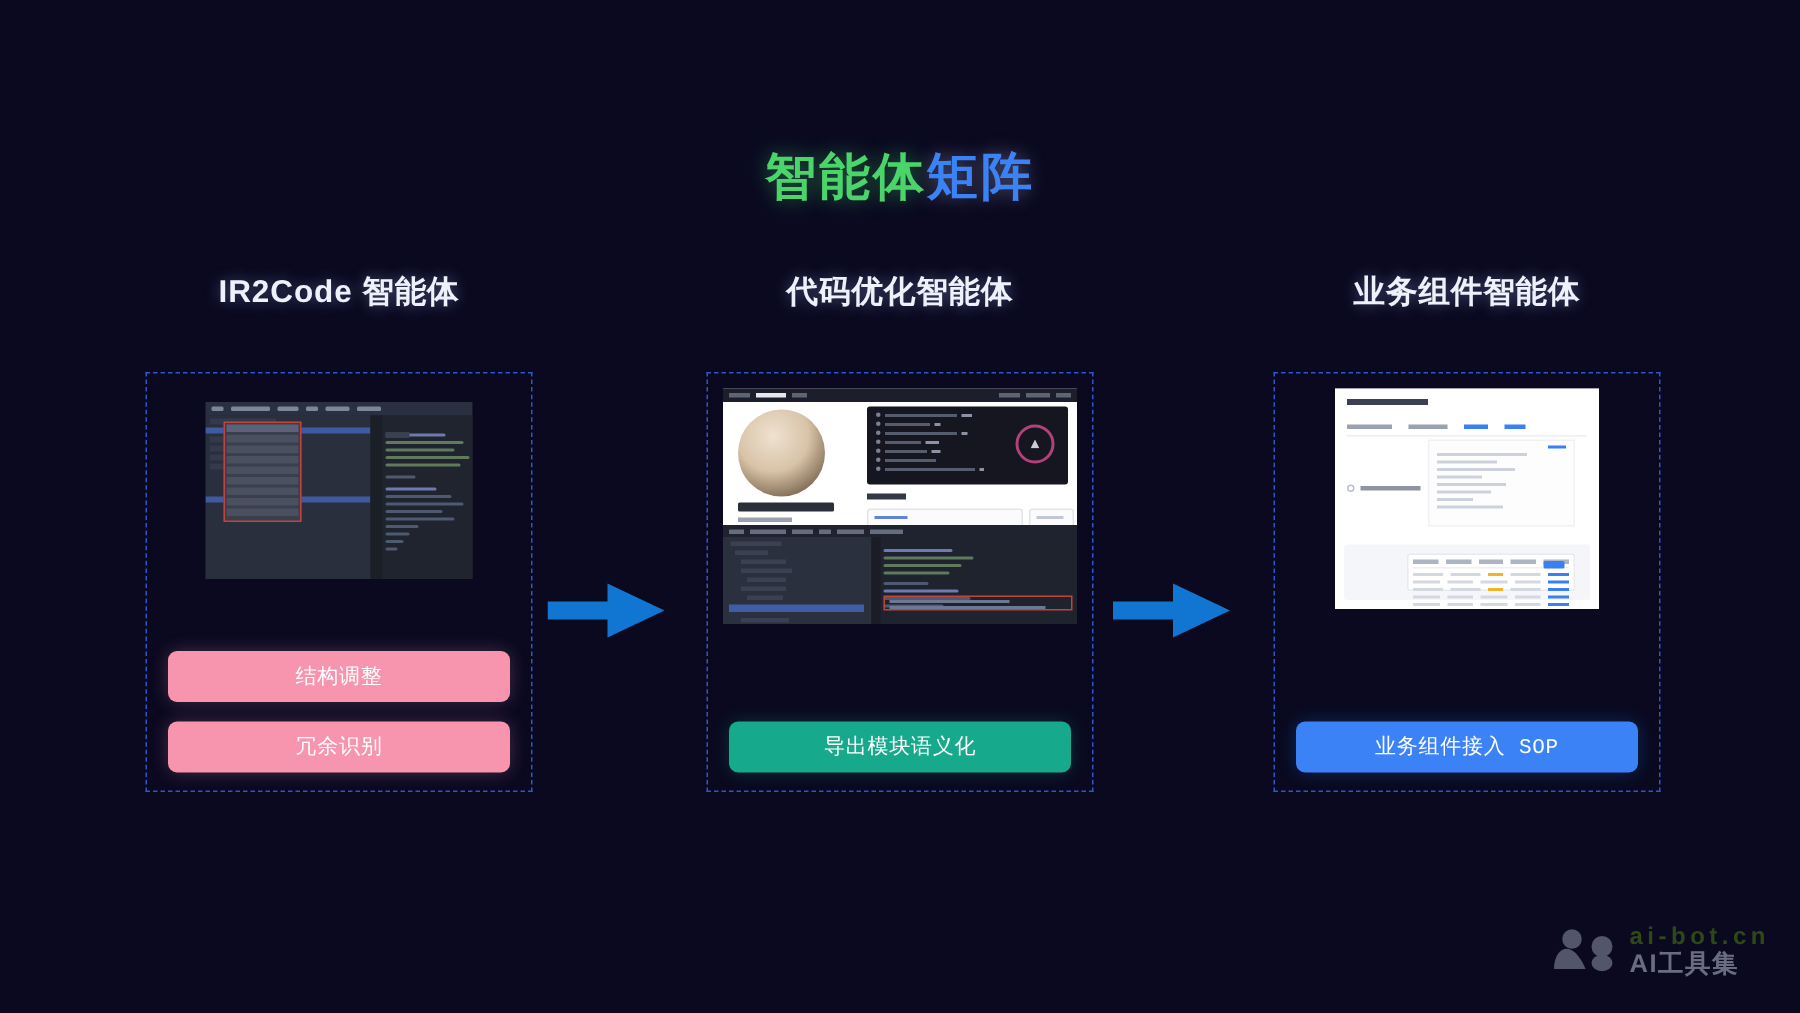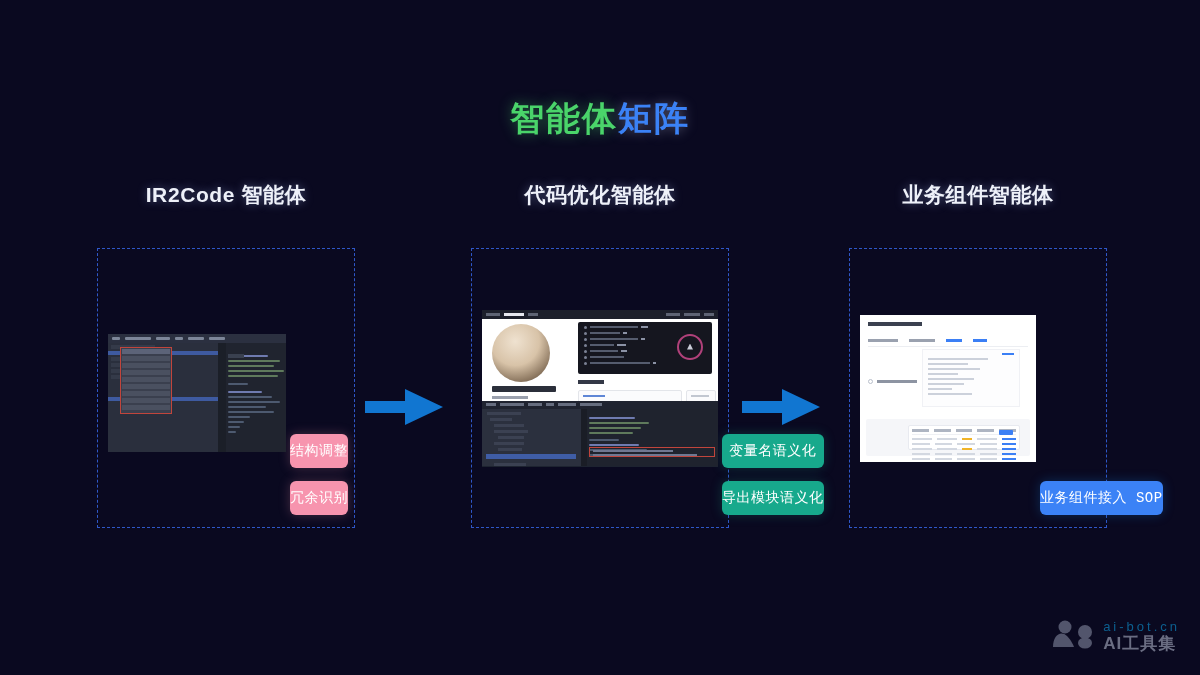--- a/index.html
+++ b/index.html
@@ -59,20 +59,21 @@
     height: 30px;
     line-height: 30px;
   }
 
   .panel {
     margin-top: 38px;
     height: 280px;
     border: 1px dashed #2f57c8;
     padding: 10px;
     display: flex;
+    flex-direction: column;
     align-items: center;
     font-family: Liberation Mono, monospace;
   }
 
   
   .thumb {
     position: relative;
     overflow: hidden;
     background: #1d2330;
     flex: none;
@@ -251,21 +252,21 @@
     position: absolute;
     right: 20px;
     bottom: 22px;
     display: flex;
     align-items: center;
     gap: 9px;
     opacity: .55;
   }
   #watermark .wm-text { line-height: 1.05; }
   #watermark .wm-top {
-    font-size: 13px; color: #0ea5e9; letter-spacing: 3px; font-weight: normal;
+    font-size: 16px; color: #4d7c0f; letter-spacing: 3px; font-weight: bold;
   }
   #watermark .wm-bot {
     font-size: 17px; color: #b9bfd2; letter-spacing: 1px; font-weight: bold;
   }
 </style>
 </head>
 <body>
 
 <div id="slide-title">
   <span class="t-accent">智能体</span><span class="t-plain">矩阵</span>
@@ -449,21 +450,20 @@
             <div class="hl-box">
               <i style="width:80px"></i>
                 <i style="width:104px"></i>
             </div>
           </div>
         </div>
       </div>
     </div>
 
     <div class="pill-stack">
-      <div class="pill teal">变量名语义化</div>
       <div class="pill teal">导出模块语义化</div>
     </div>
 
   </div>
 </div>
 
 <div class="arrow" id="arrow-2">
   <svg width="78" height="40" viewBox="0 0 78 40">
     <path d="M0 14 H40 V2 L78 20 L40 38 V26 H0 Z" fill="#1176d1"></path>
   </svg>

